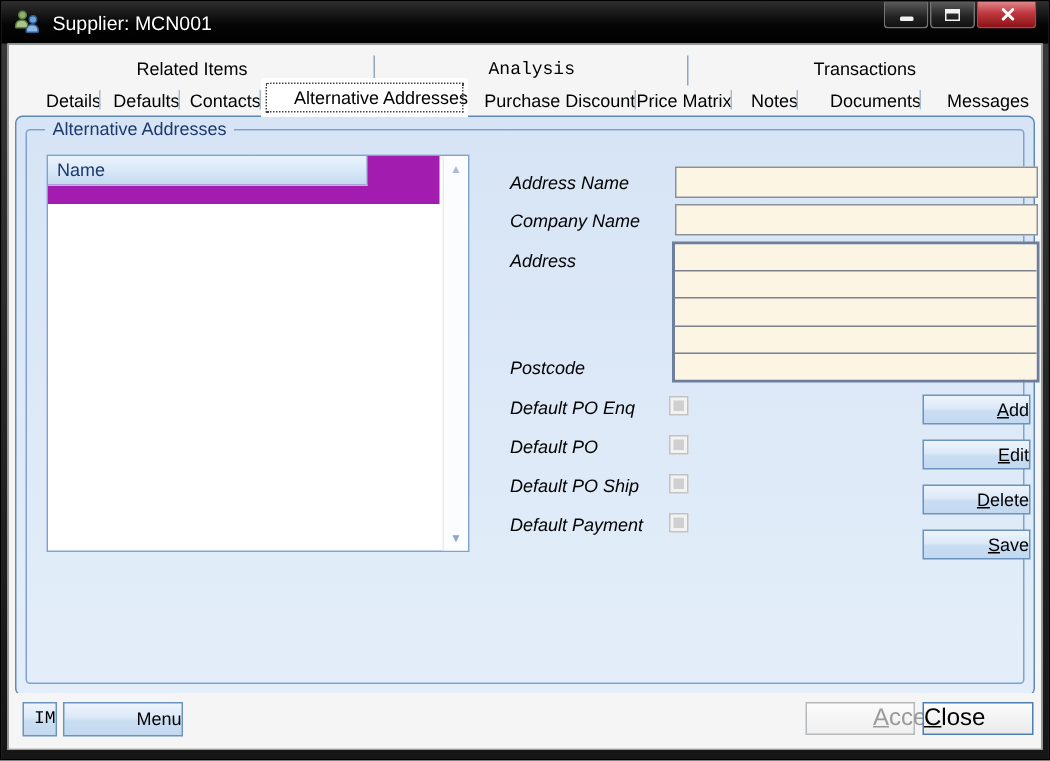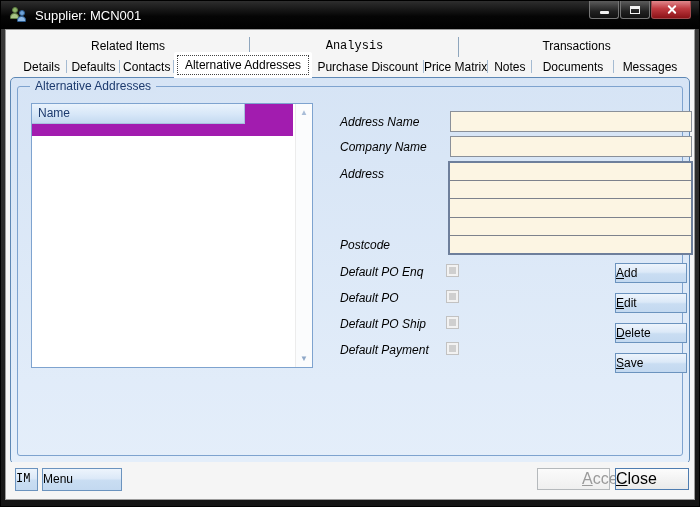--- a/index.html
+++ b/index.html
@@ -37,21 +37,21 @@
 
   
   .tabgroup-row { position:absolute; left:0; top:7px; right:0; height:18px; display:flex; }
   .tabgroup { font-size:12px; color:#000; display:flex; align-items:center; justify-content:center; position:relative; }
   .tg0 { width:244px; } .tg1 { width:209px;font-family:Liberation Mono, monospace; } .tg2 { flex:1; }
   .tabgroup:not(:last-child)::after { content:""; position:absolute; right:0; top:0; bottom:-2px; width:1px; background:#8fa6bd; }
 
   
   .tab-row { position:absolute; left:10px; top:25px; right:8px; height:23px;
     display:flex; align-items:flex-end; }
-  .tab { height:22px; line-height:22px; text-align:center; font-size:12px; color:#000;
+  .tab { height:22px; line-height:22px; text-align:right; font-size:12px; color:#000;
     position:relative; white-space:nowrap; cursor:default; }
   .tab:not(.selected):not(:last-child)::after { content:""; position:absolute; right:0; top:4px; bottom:5px; width:1px; background:#a5bbd2; }
   .tab.selected { background:#fff; height:26px; line-height:26px; z-index:3;
     outline:1px dotted #444; outline-offset:-4px; border-radius:2px 2px 0 0; }
   .t0{width:52px}.t1{width:53px}.t2{width:55px}.t3{width:140px}.t4{width:113px}.t5{width:65px}.t6{width:45px}.t7{width:83px}.t8{width:73px}
 
   
   .panel { position:absolute; left:4px; right:4px; top:47px; height:387px;
     border:1px solid var(--panel-border,#5E88B5); border-radius:5px;
     background:linear-gradient(180deg,var(--panel-top,#D6E4F5),var(--panel-bottom,#E4EEFA)); }
@@ -87,21 +87,21 @@
   .addr-row { flex:1; border:none; background:var(--input-bg,#FCF5E3); width:100%;
     font-size:12px; font-family:"Liberation Sans",sans-serif; padding:0 4px; outline:none; }
   .addr-row + .addr-row { border-top:1px solid #7d828c; }
 
   
   .checkbox { position:absolute; left:428px; width:13px; height:13px;
     background:#f2f2f2; border:1px solid #c2c2c2; display:flex; align-items:center; justify-content:center; }
   .checkbox::after { content:""; width:7px; height:7px; background:#cfcfcf; }
 
   
-  .btn { font-size:12px; color:#000; text-align:left; cursor:default;
+  .btn { font-size:12px; color:#000; text-align:right; cursor:default;
     border:1px solid var(--button-border,#6B93BE);
     background:linear-gradient(180deg,#EDF4FC 0%,#DCE9F8 45%,#C9DDF2 55%,#C3D9F0 100%); }
   .side-btn { position:absolute; left:597px; width:72px; height:20px; line-height:18px; }
   .b-add{top:176px}.b-edit{top:206px}.b-delete{top:236px}.b-save{top:266px}
 
   
   .footer { position:absolute; left:0; right:0; bottom:0; height:37px; background:#F5F5F5; }
   .im-btn { position:absolute; left:9px; top:6px; width:23px; height:23px; line-height:21px;font-family:Liberation Mono, monospace; }
   .menu-btn { position:absolute; left:36px; top:6px; width:80px; height:23px; line-height:21px; }
   .accept-btn { position:absolute; left:531px; top:6px; width:73px; height:22px; line-height:20px;

